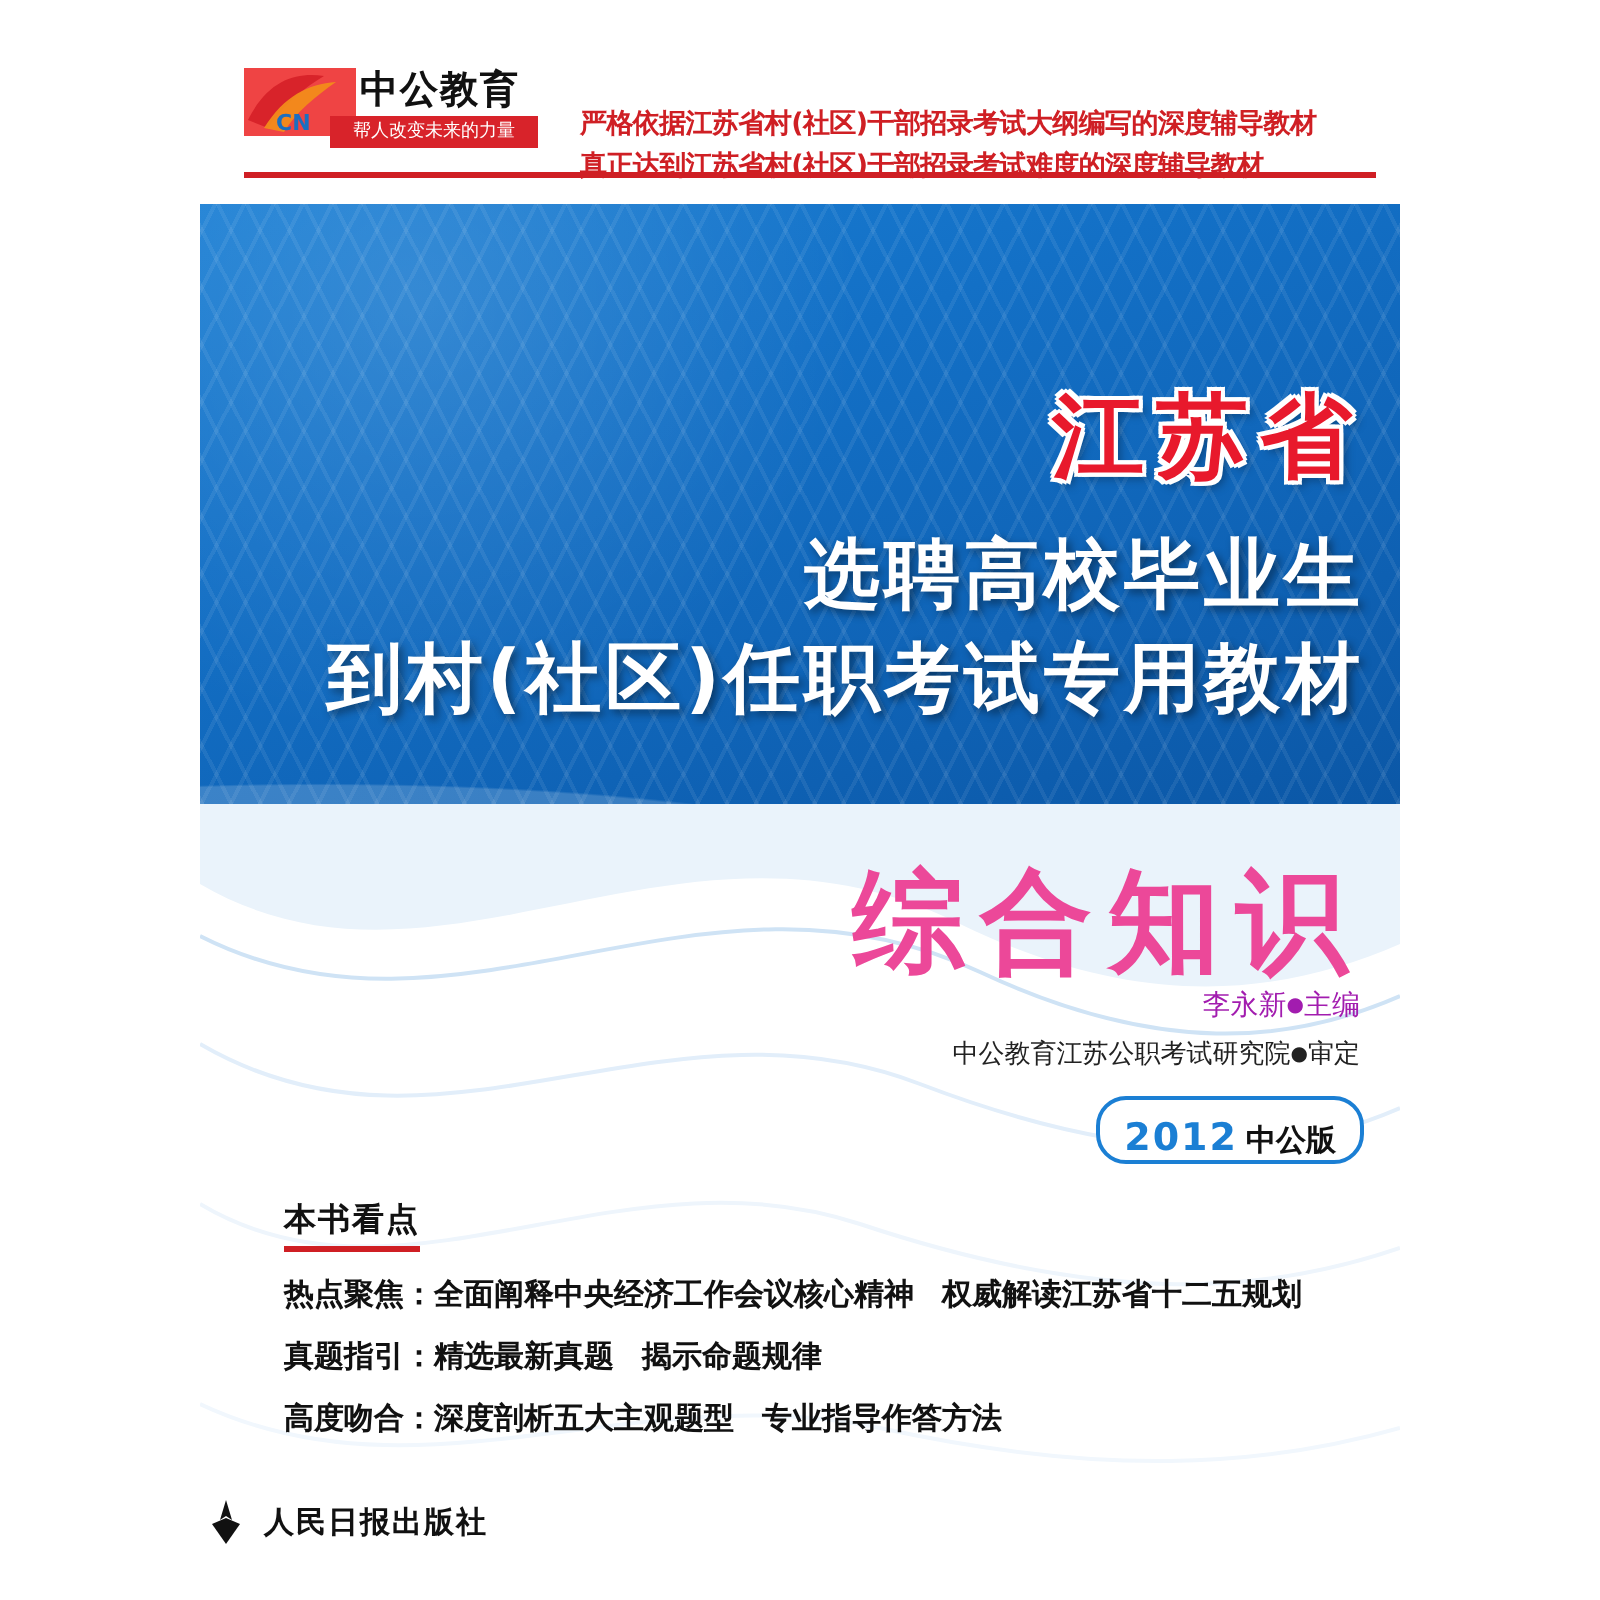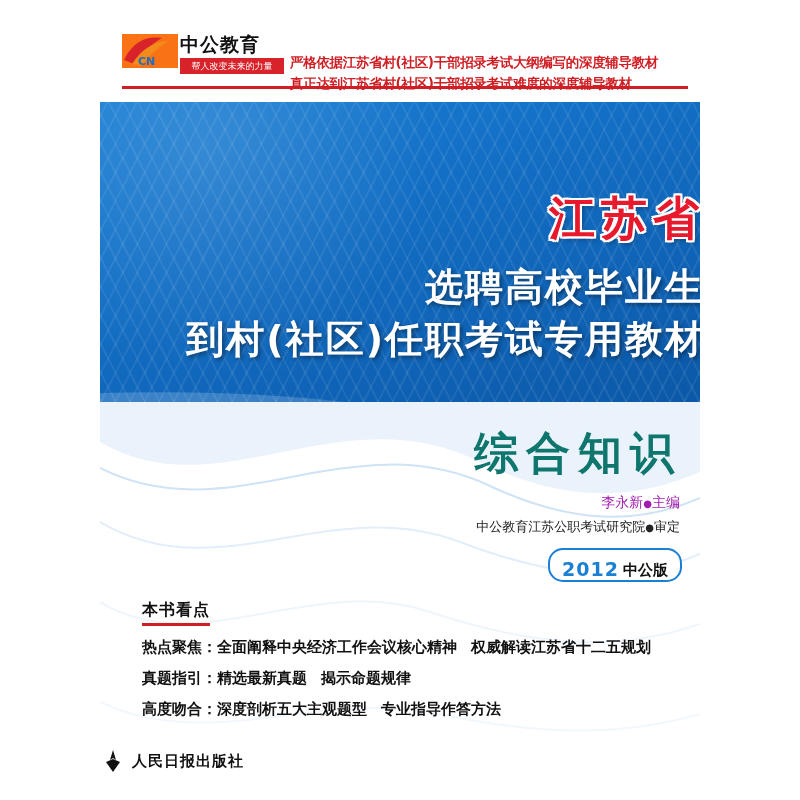--- a/index.html
+++ b/index.html
@@ -19,33 +19,33 @@
 
   
   .topbar{
     position:absolute;left:0;top:22px;width:600px;height:58px;
   }
   .logo-box{
     position:absolute;left:22px;top:0;width:160px;height:52px;
   }
   .logo-mark{
     position:absolute;left:0;top:2px;width:56px;height:34px;
-    background:#f97316;
+    background:#ef4444;
     border:0;
     overflow:hidden;
   }
   .logo-mark svg{display:block;}
   .logo-text{
     position:absolute;left:58px;top:0px;
     font-size:19px;font-weight:bold;color:#111;
     letter-spacing:1px;
     font-family:"DejaVu Sans","Liberation Sans",sans-serif;
   }
   .logo-slogan{
-    position:absolute;left:58px;top:26px;
+    position:absolute;left:43px;top:26px;
     width:104px;height:16px;
     background:#d8232a;
     color:#fff;font-size:9px;line-height:16px;text-align:center;
     letter-spacing:0px;
   }
   .top-lines{
     position:absolute;left:190px;top:0px;width:398px;margin-top:20px;
   }
   .top-line{
     font-size:13.5px;font-weight:bold;color:#cf1f24;
@@ -55,21 +55,20 @@
   .topbar-rule{
     position:absolute;left:22px;top:54px;width:566px;height:3px;
     background:#cf1f24;
   }
 
   
   .bluepanel{
     position:absolute;left:0;top:92px;width:600px;height:300px;
     background:linear-gradient(160deg,#1b7fd4 0%,#1370c6 35%,#0f63b6 70%,#0b57a6 100%);
     overflow:hidden;
-    padding-left:23px;
   }
   .bluepanel::before{
     content:"";position:absolute;left:0;top:0;width:600px;height:300px;
     background-image:
       repeating-linear-gradient(63deg, rgba(255,255,255,0.07) 0 2px, rgba(255,255,255,0) 2px 13px),
       repeating-linear-gradient(-63deg, rgba(255,255,255,0.07) 0 2px, rgba(255,255,255,0) 2px 13px);
   }
   .bluepanel::after{
     content:"";position:absolute;left:-60px;top:-120px;width:420px;height:420px;
     border-radius:50%;
@@ -107,21 +106,21 @@
     position:absolute;left:0;top:392px;width:600px;height:388px;
     background:#ffffff;
     overflow:hidden;
   }
   .wave{
     position:absolute;left:0;top:0;width:600px;height:388px;
   }
 
   .subject{
     position:absolute;right:18px;top:22px;
-    font-size:44px;font-weight:bold;color:#0f766e;
+    font-size:56px;font-weight:bold;color:#ec4899;
     letter-spacing:8px;
   }
   .author{
     position:absolute;right:20px;top:92px;
     font-size:14px;color:#a21caf;white-space:nowrap;
   }
   .reviewer{
     position:absolute;right:20px;top:116px;
     font-size:13px;color:#222;white-space:nowrap;
   }

